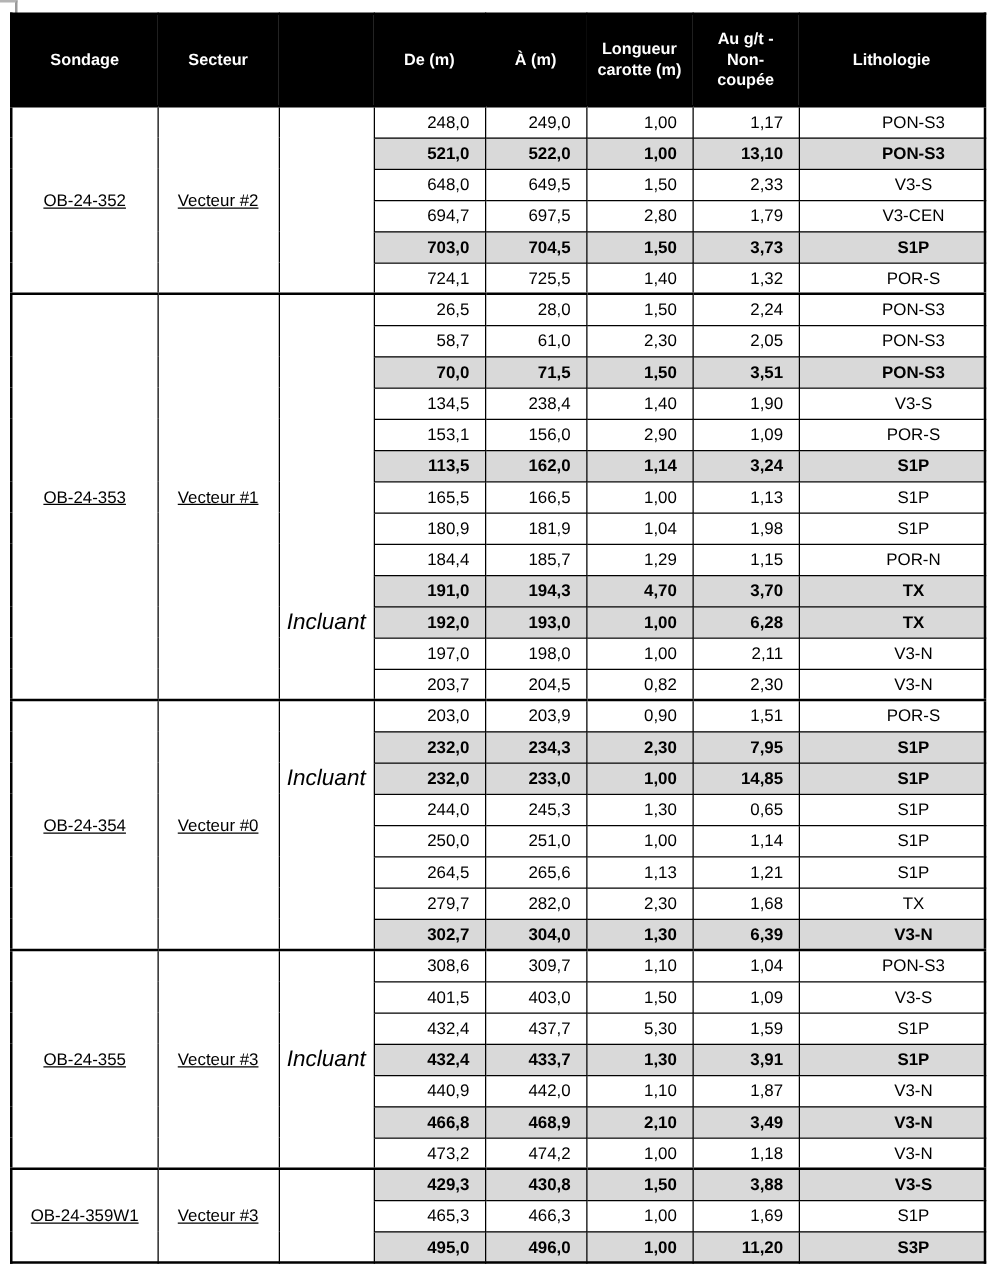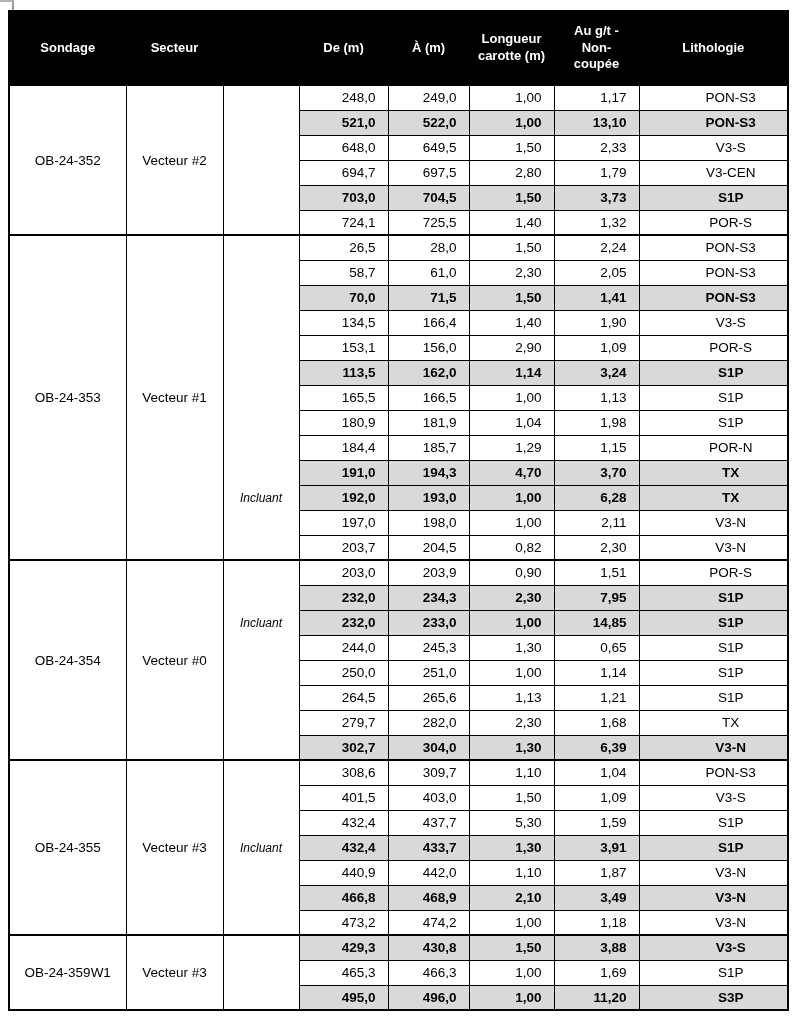--- a/index.html
+++ b/index.html
@@ -51,30 +51,30 @@
 
   td {
     border: 1.5px solid #000;
     height: 25px;
     font-size: 13.5px;
     vertical-align: middle;
     padding: 0;
     background: #fff;
   }
 
-  td.label { text-align: center; }
+  td.label { text-align: center; text-decoration: underline; }
   td.num   { text-align: right; padding-right: 12px; }
   td.lith  { text-align: center; padding-left: 35px; }
 
   td.inc {
     border-top: none;
     border-bottom: none;
     text-align: center;
     font-style: italic;
-    font-size: 12px;
+    font-size: 18px;
   }
 
   tr.bt td { border-top: 2.5px solid #000; }
 
   tr.hl td.d {
     background: #d9d9d9;
     font-weight: bold;
   }
 </style>
 </head>
@@ -176,27 +176,27 @@
           <td class="num d">61,0</td>
           <td class="num d">2,30</td>
           <td class="num d">2,05</td>
           <td class="lith d">PON-S3</td>
         </tr>
         <tr class="hl">
           <td class="inc"></td>
           <td class="num d">70,0</td>
           <td class="num d">71,5</td>
           <td class="num d">1,50</td>
-          <td class="num d">1,41</td>
+          <td class="num d">3,51</td>
           <td class="lith d">PON-S3</td>
         </tr>
         <tr>
           <td class="inc"></td>
           <td class="num d">134,5</td>
-          <td class="num d">166,4</td>
+          <td class="num d">238,4</td>
           <td class="num d">1,40</td>
           <td class="num d">1,90</td>
           <td class="lith d">V3-S</td>
         </tr>
         <tr>
           <td class="inc"></td>
           <td class="num d">153,1</td>
           <td class="num d">156,0</td>
           <td class="num d">2,90</td>
           <td class="num d">1,09</td>

